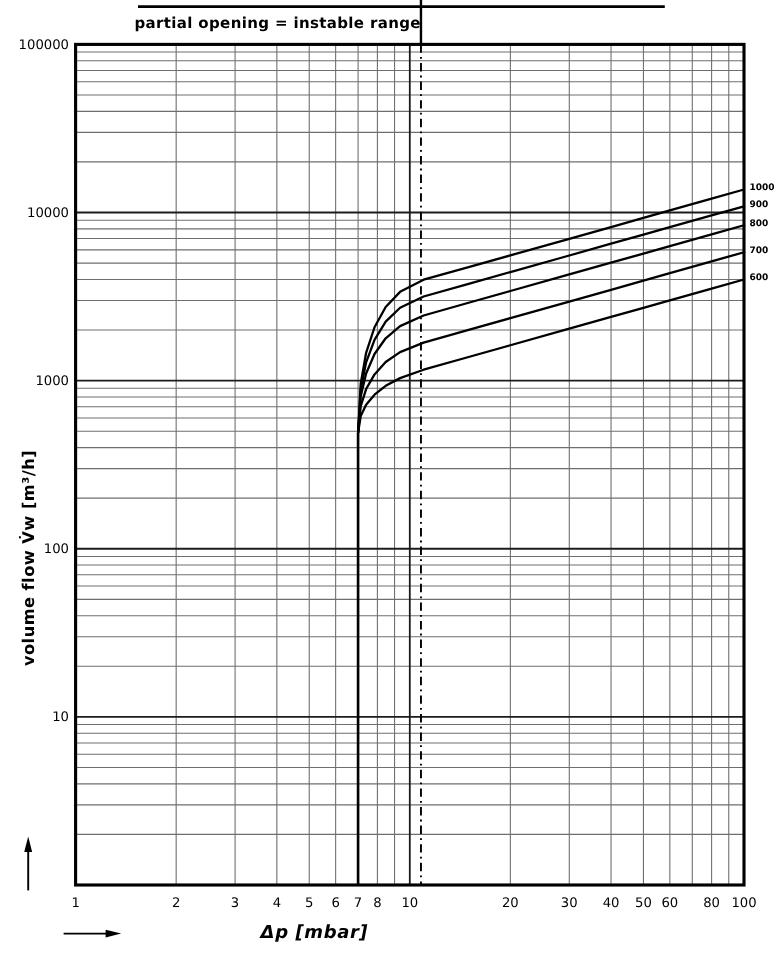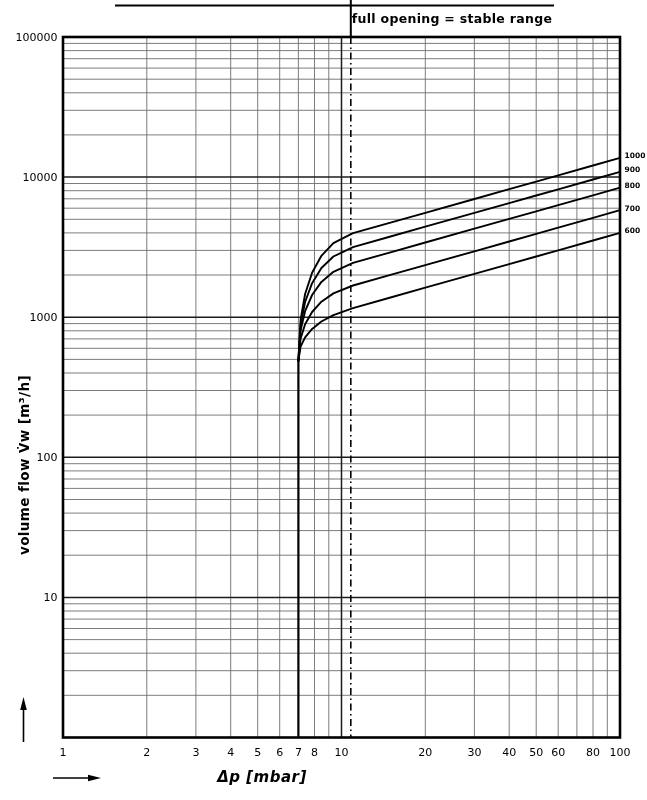--- a/index.html
+++ b/index.html
@@ -12,21 +12,21 @@
   #x-title{position:absolute;left:262px;top:768px;transform:translateX(-50%);
            font-size:15px;font-weight:600;letter-spacing:.5px;white-space:nowrap;font-style:italic;}
   #y-title{position:absolute;left:24px;top:465px;transform:translate(-50%,-50%) rotate(-90deg);
            font-size:13.5px;font-weight:600;letter-spacing:.4px;white-space:nowrap;}
   svg text{font-family:"DejaVu Sans",sans-serif;fill:#000;}
 </style>
 </head>
 <body>
 
 <div id="page">
-  <div id="hdr-right" class="hdr-label">full opening = stable range</div>
+  <div id="hdr-left" class="hdr-label">partial opening = instable range</div>
 
   <svg id="chart-svg" width="647" height="800" viewBox="0 0 647 800">
       <g stroke="#6e6e6e" stroke-width="0.9">
         <line x1="146.8" y1="37" x2="146.8" y2="737.5"></line>
         <line x1="195.9" y1="37" x2="195.9" y2="737.5"></line>
         <line x1="230.7" y1="37" x2="230.7" y2="737.5"></line>
         <line x1="257.7" y1="37" x2="257.7" y2="737.5"></line>
         <line x1="279.7" y1="37" x2="279.7" y2="737.5"></line>
         <line x1="298.4" y1="37" x2="298.4" y2="737.5"></line>
         <line x1="314.5" y1="37" x2="314.5" y2="737.5"></line>

